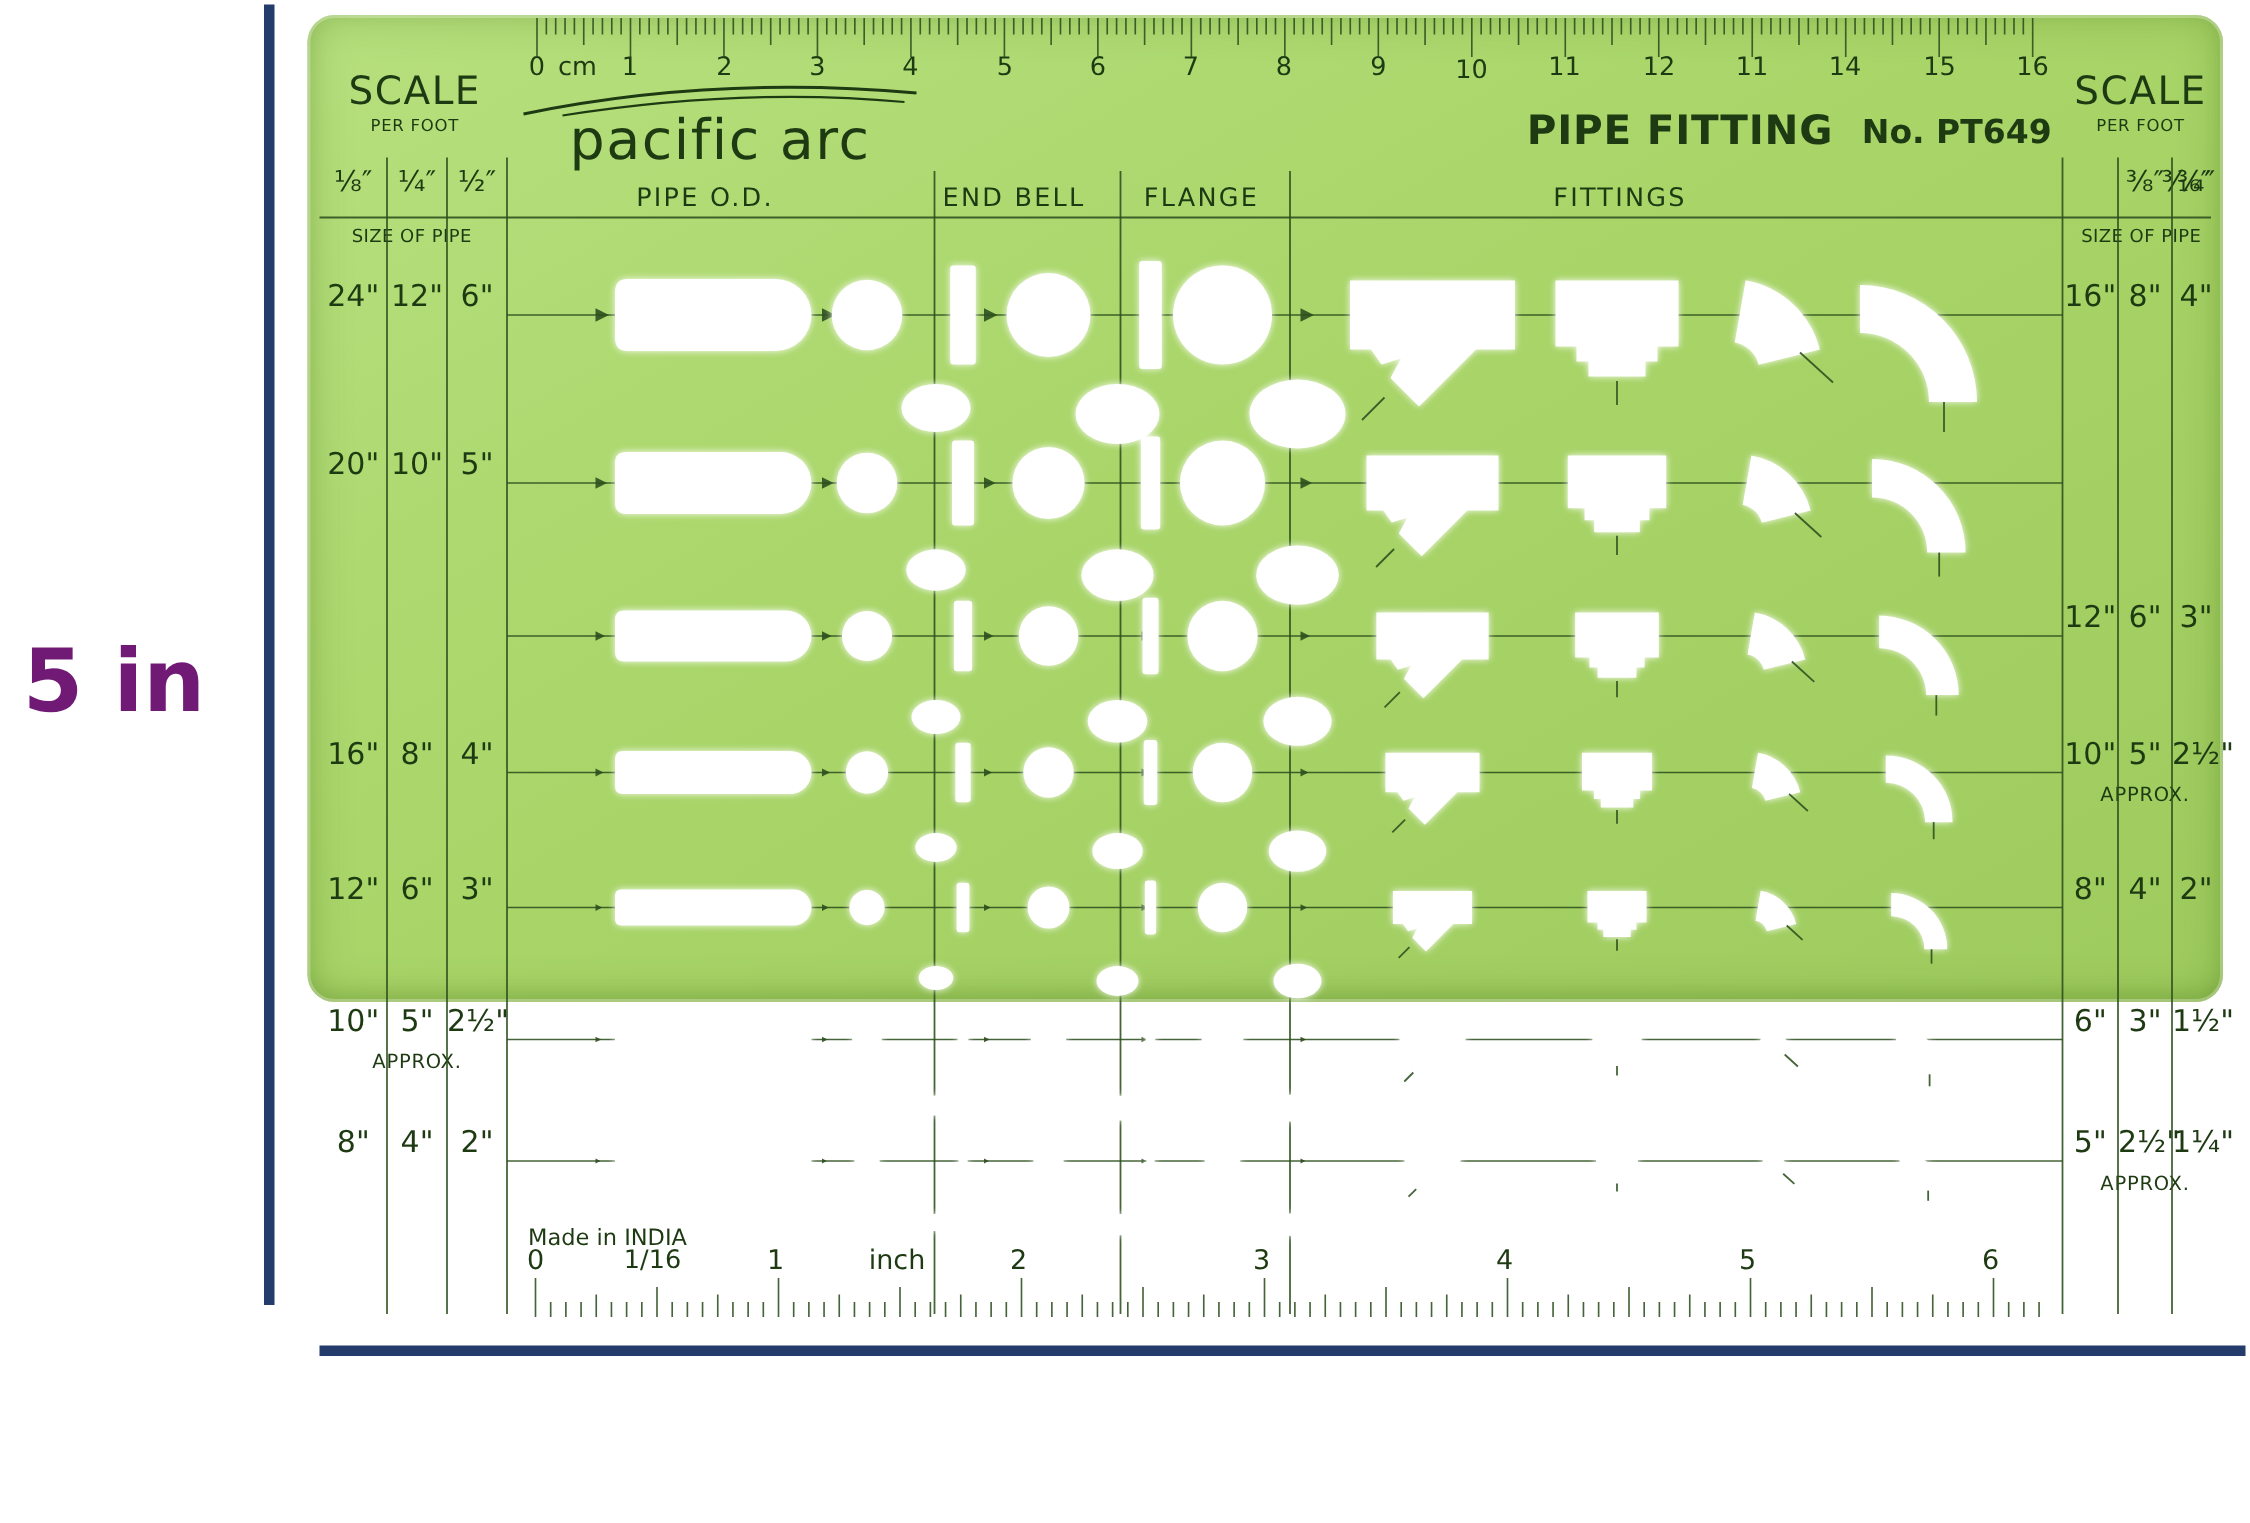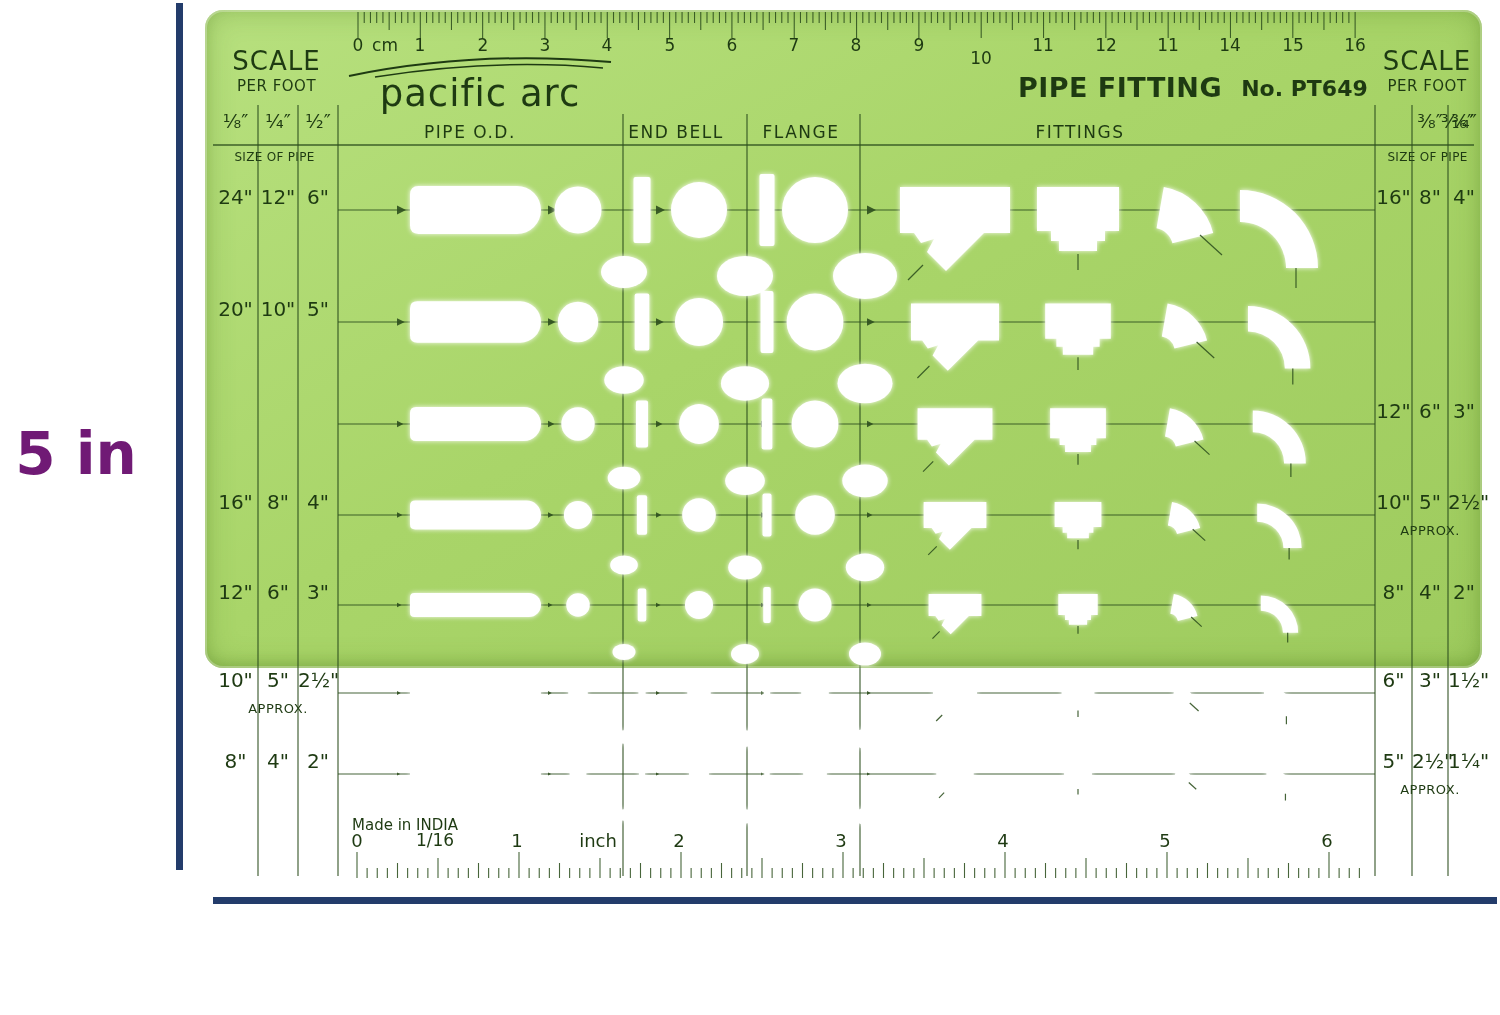--- a/index.html
+++ b/index.html
@@ -14,21 +14,21 @@
   #template{position:absolute;left:205px;top:10px;width:1277px;height:658px;border-radius:18px;
     background:linear-gradient(150deg,#b7e07e 0%,#a9d569 45%,#9ecb5e 100%);
     box-shadow:inset 0 0 0 2px rgba(255,255,255,.28), inset 0 0 30px rgba(72,118,24,.32),
                inset 0 -5px 12px rgba(72,118,24,.22);}
   .ink{color:#1e3a12;}
   .ctr{text-align:center;}
   .nowrap{white-space:nowrap;}
   #stencil-svg{position:absolute;left:0;top:0;pointer-events:none;}
   .cutouts{filter:drop-shadow(0 0 2.5px rgba(255,255,255,.95));}
   .scale-title{font-size:26px;letter-spacing:1px;}
-  .scale-sub{font-size:15px;letter-spacing:.5px;text-align:center;}
+  .scale-sub{font-size:11px;letter-spacing:.5px;text-align:center;}
   .frac{font-size:19px;}
   .sop{font-size:12px;letter-spacing:.3px;}
   .hdr{font-size:17px;letter-spacing:1.5px;}
   .rownum{font-size:20px;}
   .note{font-size:13px;letter-spacing:.5px;}
   .rulnum{font-size:17px;}
   .inchnum{font-size:18px;}
 </style>
 </head>
 <body>
@@ -77,21 +77,21 @@
         <div class="a ink nowrap ctr rulnum" style="left:136px;top:25px;width:34px;">0</div>
         <div class="a ink nowrap ctr rulnum" style="left:198px;top:25px;width:34px;">1</div>
         <div class="a ink nowrap ctr rulnum" style="left:261px;top:25px;width:34px;">2</div>
         <div class="a ink nowrap ctr rulnum" style="left:323px;top:25px;width:34px;">3</div>
         <div class="a ink nowrap ctr rulnum" style="left:385px;top:25px;width:34px;">4</div>
         <div class="a ink nowrap ctr rulnum" style="left:448px;top:25px;width:34px;">5</div>
         <div class="a ink nowrap ctr rulnum" style="left:510px;top:25px;width:34px;">6</div>
         <div class="a ink nowrap ctr rulnum" style="left:572px;top:25px;width:34px;">7</div>
         <div class="a ink nowrap ctr rulnum" style="left:634px;top:25px;width:34px;">8</div>
         <div class="a ink nowrap ctr rulnum" style="left:697px;top:25px;width:34px;">9</div>
-        <div class="a ink nowrap ctr rulnum" style="left:759px;top:38px;width:34px;">10</div>
+        <div class="a ink nowrap ctr rulnum" style="left:759px;top:27px;width:34px;">10</div>
         <div class="a ink nowrap ctr rulnum" style="left:821px;top:25px;width:34px;">11</div>
         <div class="a ink nowrap ctr rulnum" style="left:884px;top:25px;width:34px;">12</div>
         <div class="a ink nowrap ctr rulnum" style="left:946px;top:25px;width:34px;">11</div>
         <div class="a ink nowrap ctr rulnum" style="left:1008px;top:25px;width:34px;">14</div>
         <div class="a ink nowrap ctr rulnum" style="left:1071px;top:25px;width:34px;">15</div>
         <div class="a ink nowrap ctr rulnum" style="left:1133px;top:25px;width:34px;">16</div>
       </div>
     <div id="inch-labels">
         <div class="a ink nowrap ctr inchnum" style="left:122px;top:820px;width:60px;">0</div>
         <div class="a ink nowrap ctr rulnum" style="left:200px;top:820px;width:60px;">1/16</div>

